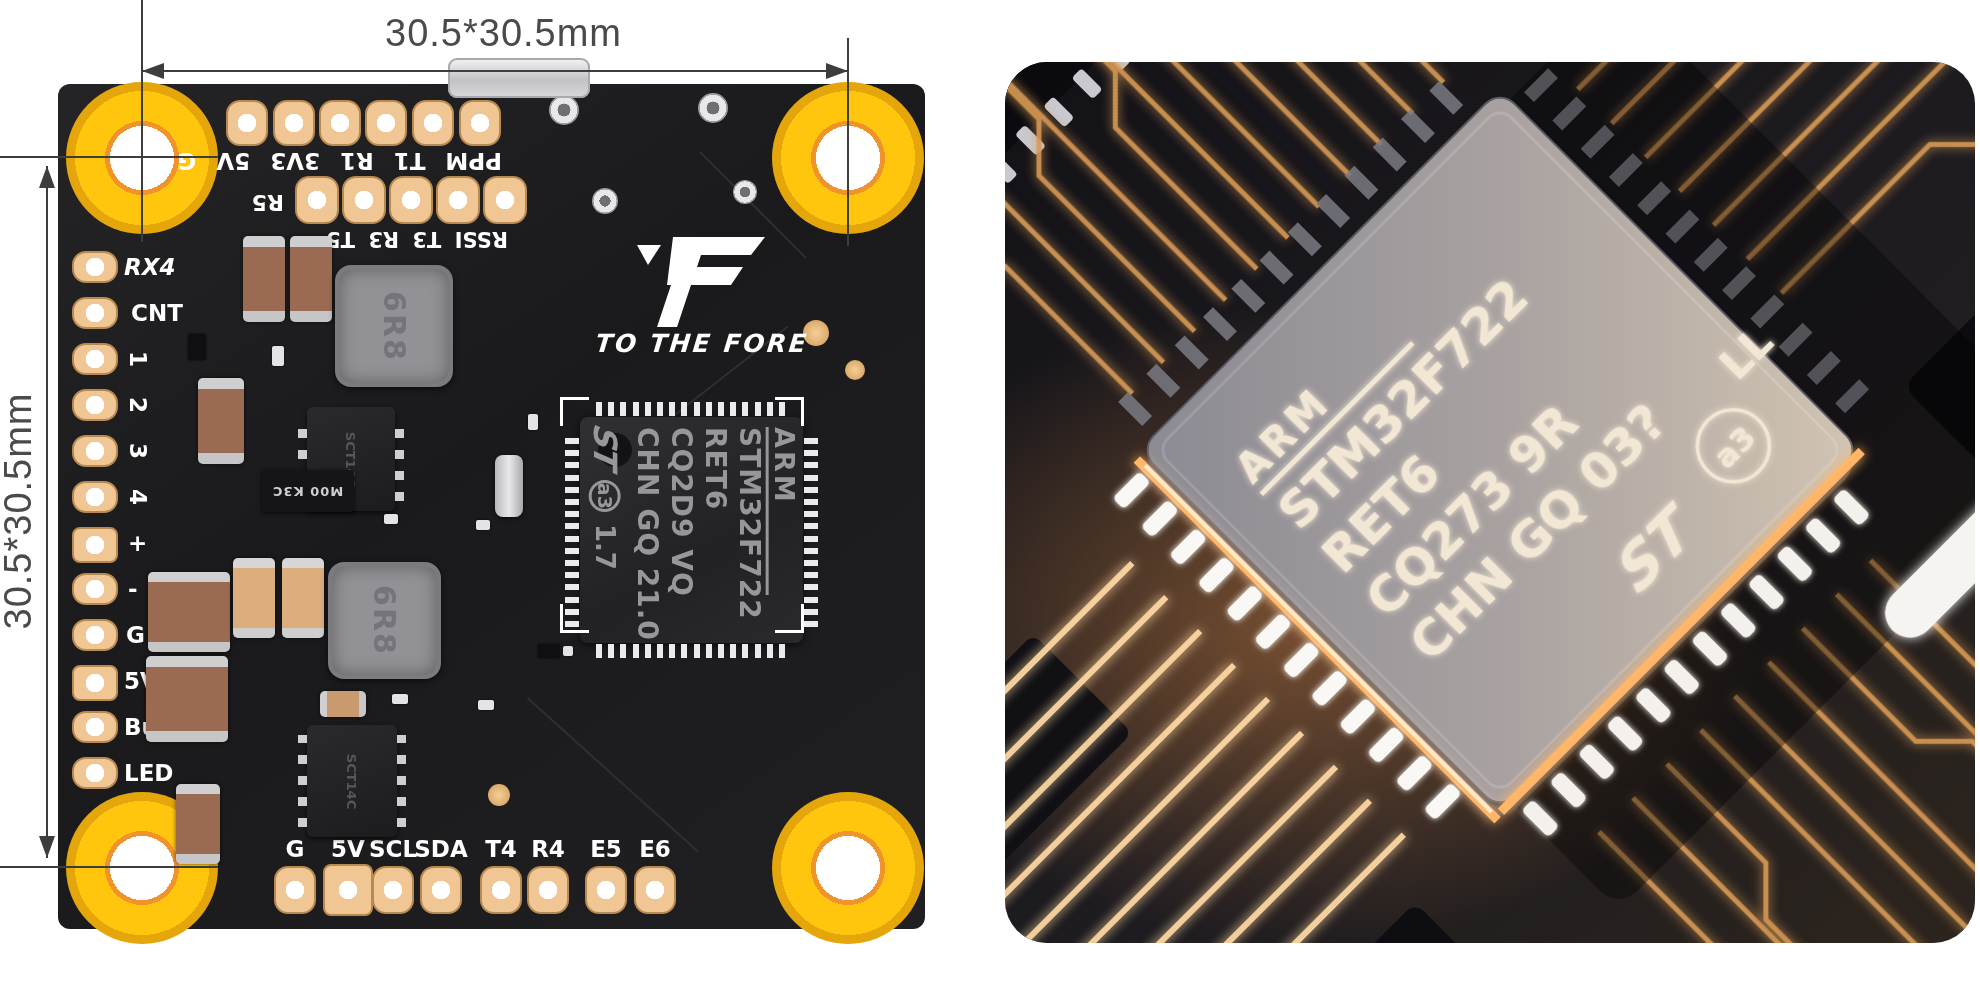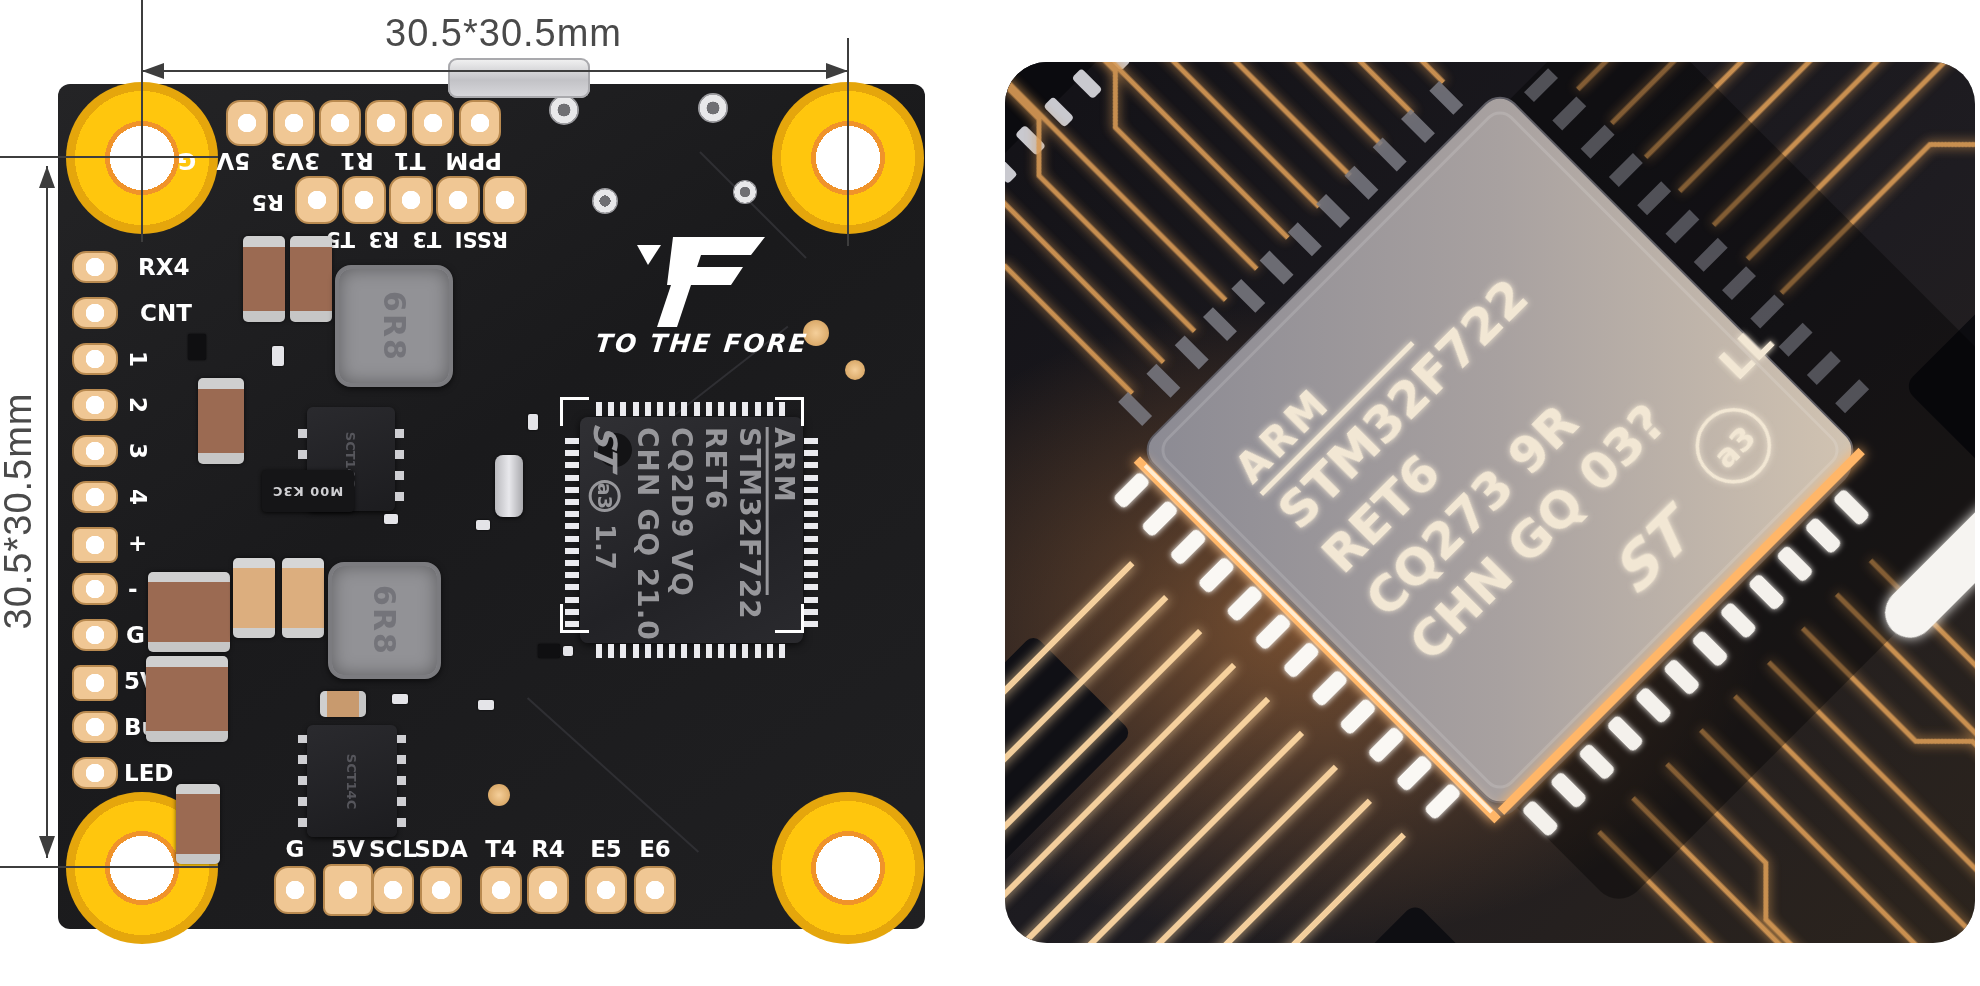--- a/index.html
+++ b/index.html
@@ -137,22 +137,22 @@
       <div class="pad" style="left:14px;top:259px;width:46px;height:32px;"></div>
       <div class="pad" style="left:14px;top:305px;width:46px;height:32px;"></div>
       <div class="pad" style="left:14px;top:351px;width:46px;height:32px;"></div>
       <div class="pad" style="left:14px;top:397px;width:46px;height:32px;"></div>
       <div class="pad" style="left:14px;top:443px;width:46px;height:36px;border-radius:8px;"></div>
       <div class="pad" style="left:14px;top:489px;width:46px;height:32px;"></div>
       <div class="pad" style="left:14px;top:535px;width:46px;height:32px;"></div>
       <div class="pad" style="left:14px;top:581px;width:46px;height:36px;border-radius:8px;"></div>
       <div class="pad" style="left:14px;top:627px;width:46px;height:32px;"></div>
       <div class="pad" style="left:14px;top:673px;width:46px;height:32px;"></div>
-      <div class="silk" style="left:80px;top:170px;">RX4</div>
-      <div class="silk" style="left:82px;top:216px;">CNT</div>
+      <div class="silk" style="left:66px;top:170px;font-style:italic;">RX4</div>
+      <div class="silk" style="left:73px;top:216px;">CNT</div>
       <div class="silk rot90" style="left:68px;top:262px;width:24px;text-align:center;">1</div>
       <div class="silk rot90" style="left:68px;top:308px;width:24px;text-align:center;">2</div>
       <div class="silk rot90" style="left:68px;top:354px;width:24px;text-align:center;">3</div>
       <div class="silk rot90" style="left:68px;top:400px;width:24px;text-align:center;">4</div>
       <div class="silk" style="left:70px;top:446px;">+</div>
       <div class="silk" style="left:70px;top:492px;">-</div>
       <div class="silk" style="left:68px;top:538px;">G</div>
       <div class="silk" style="left:66px;top:584px;">5V</div>
       <div class="silk" style="left:66px;top:630px;">Buz-</div>
       <div class="silk" style="left:66px;top:676px;">LED</div>

